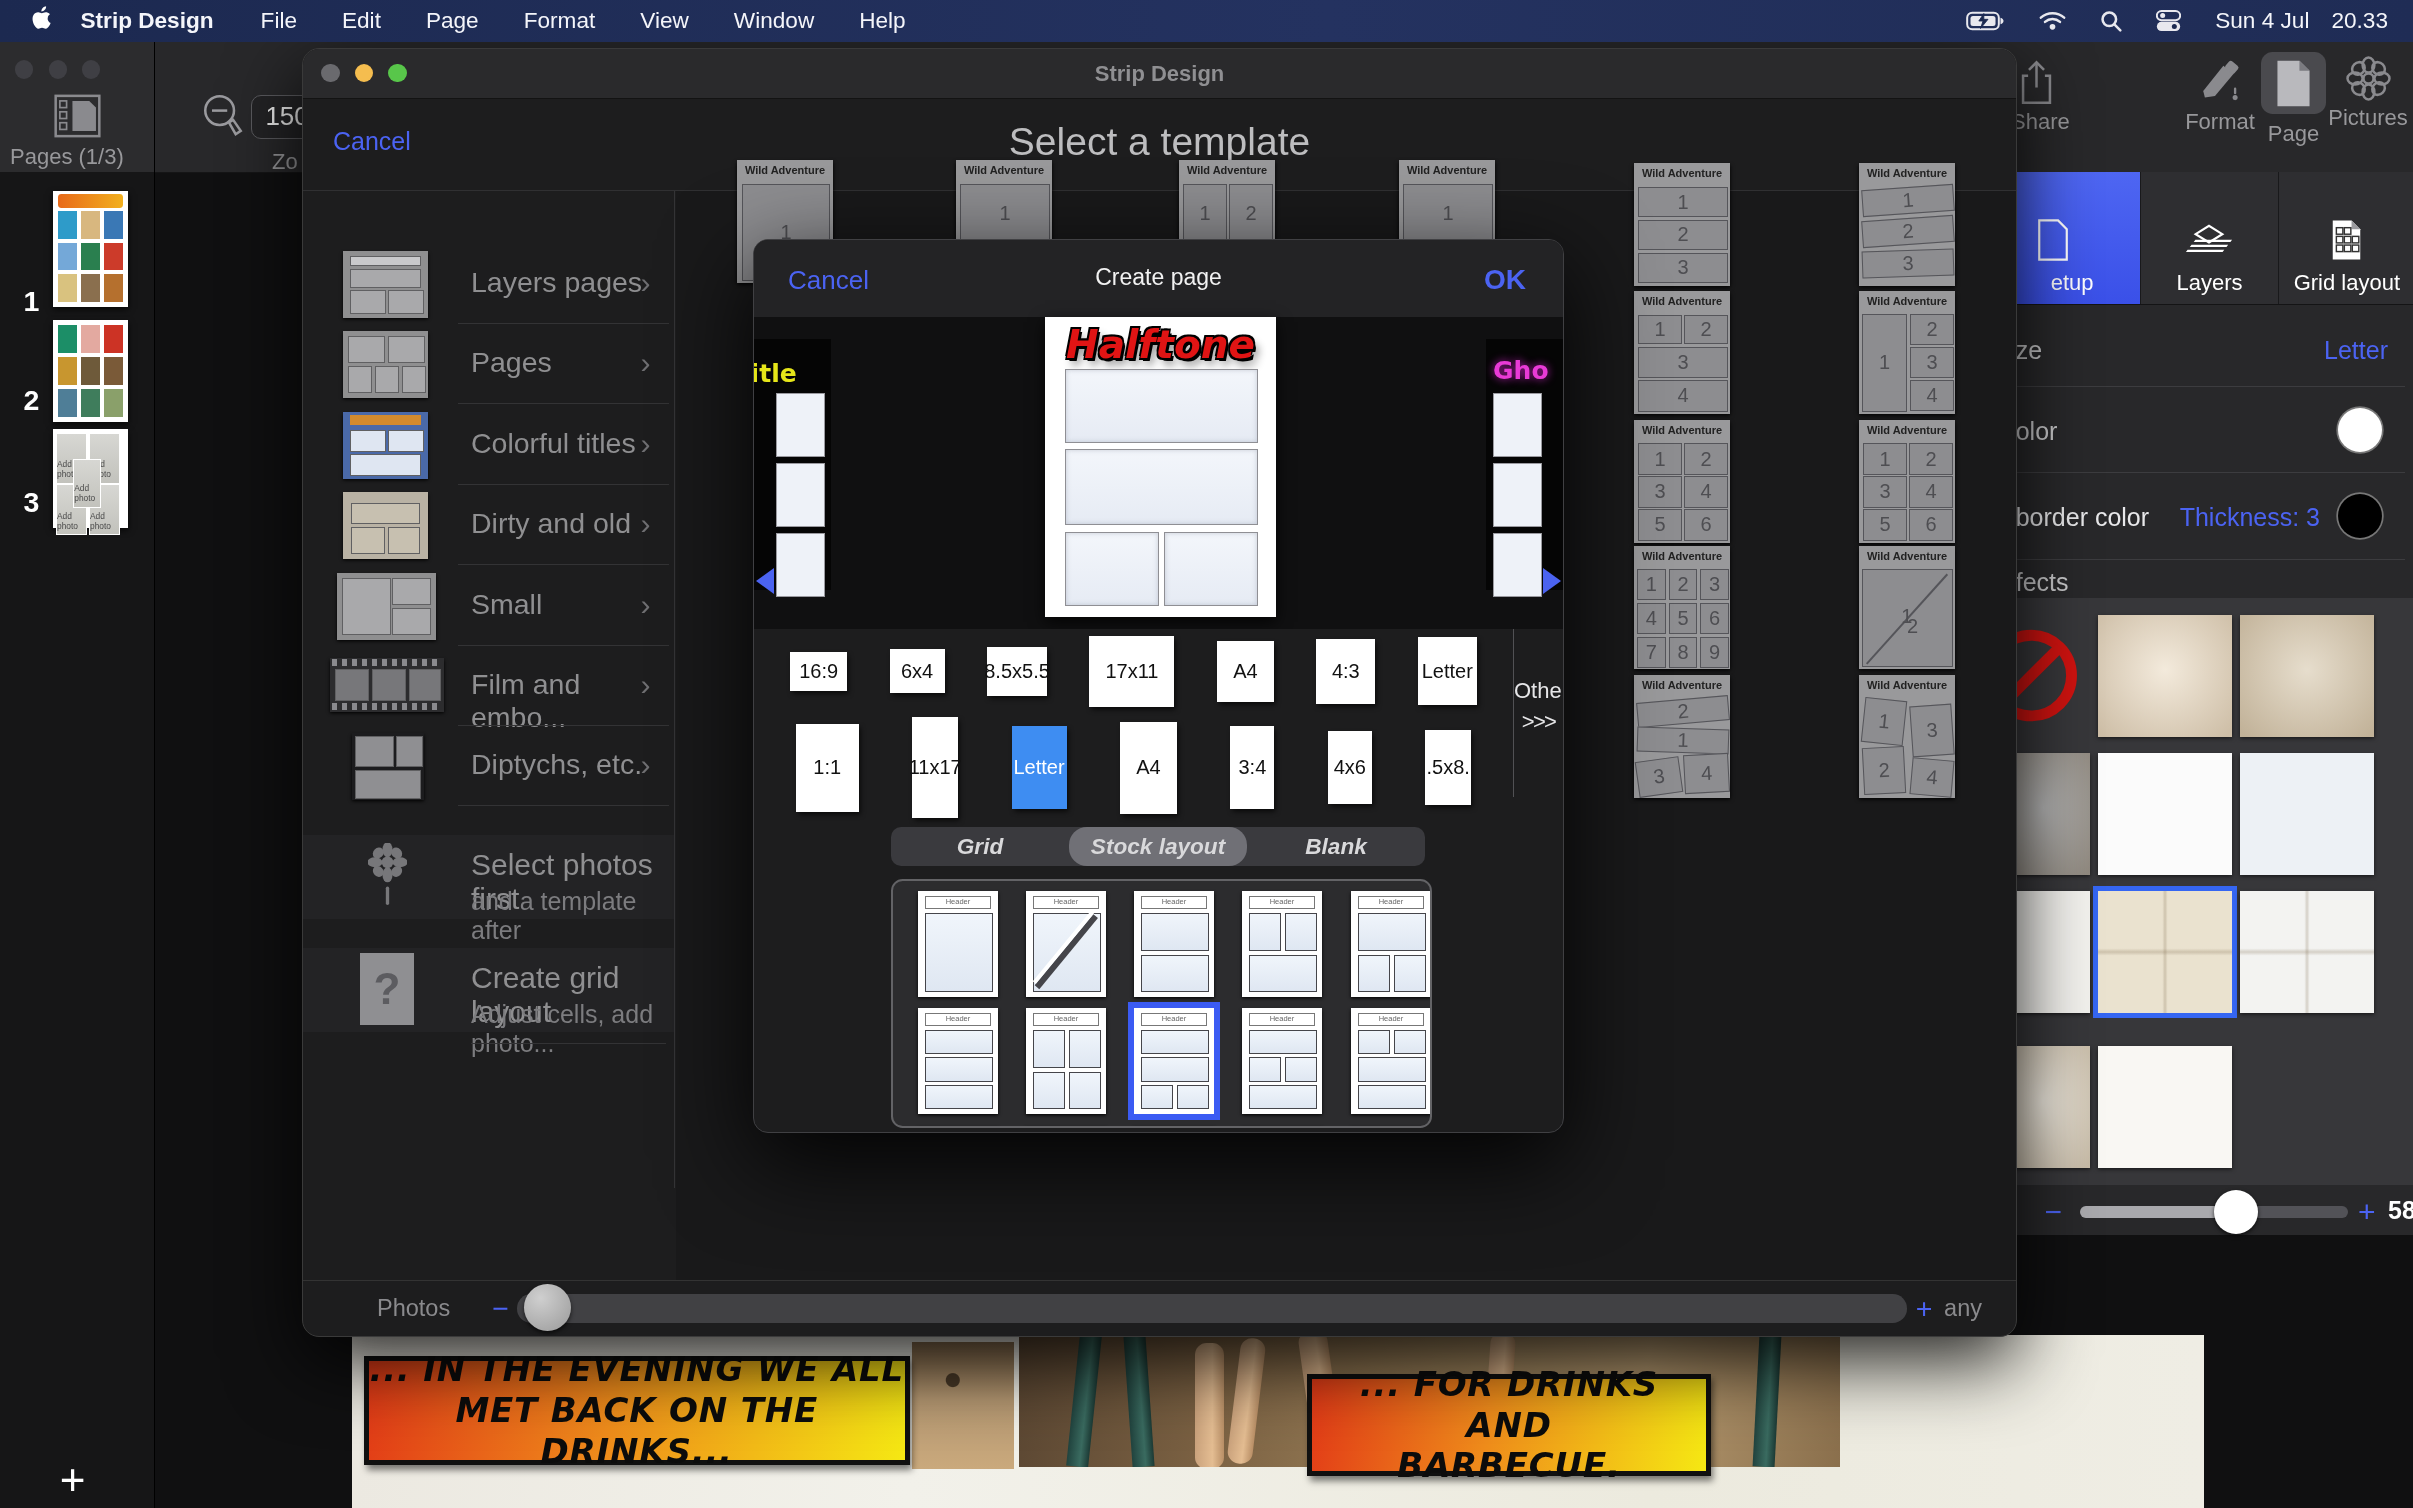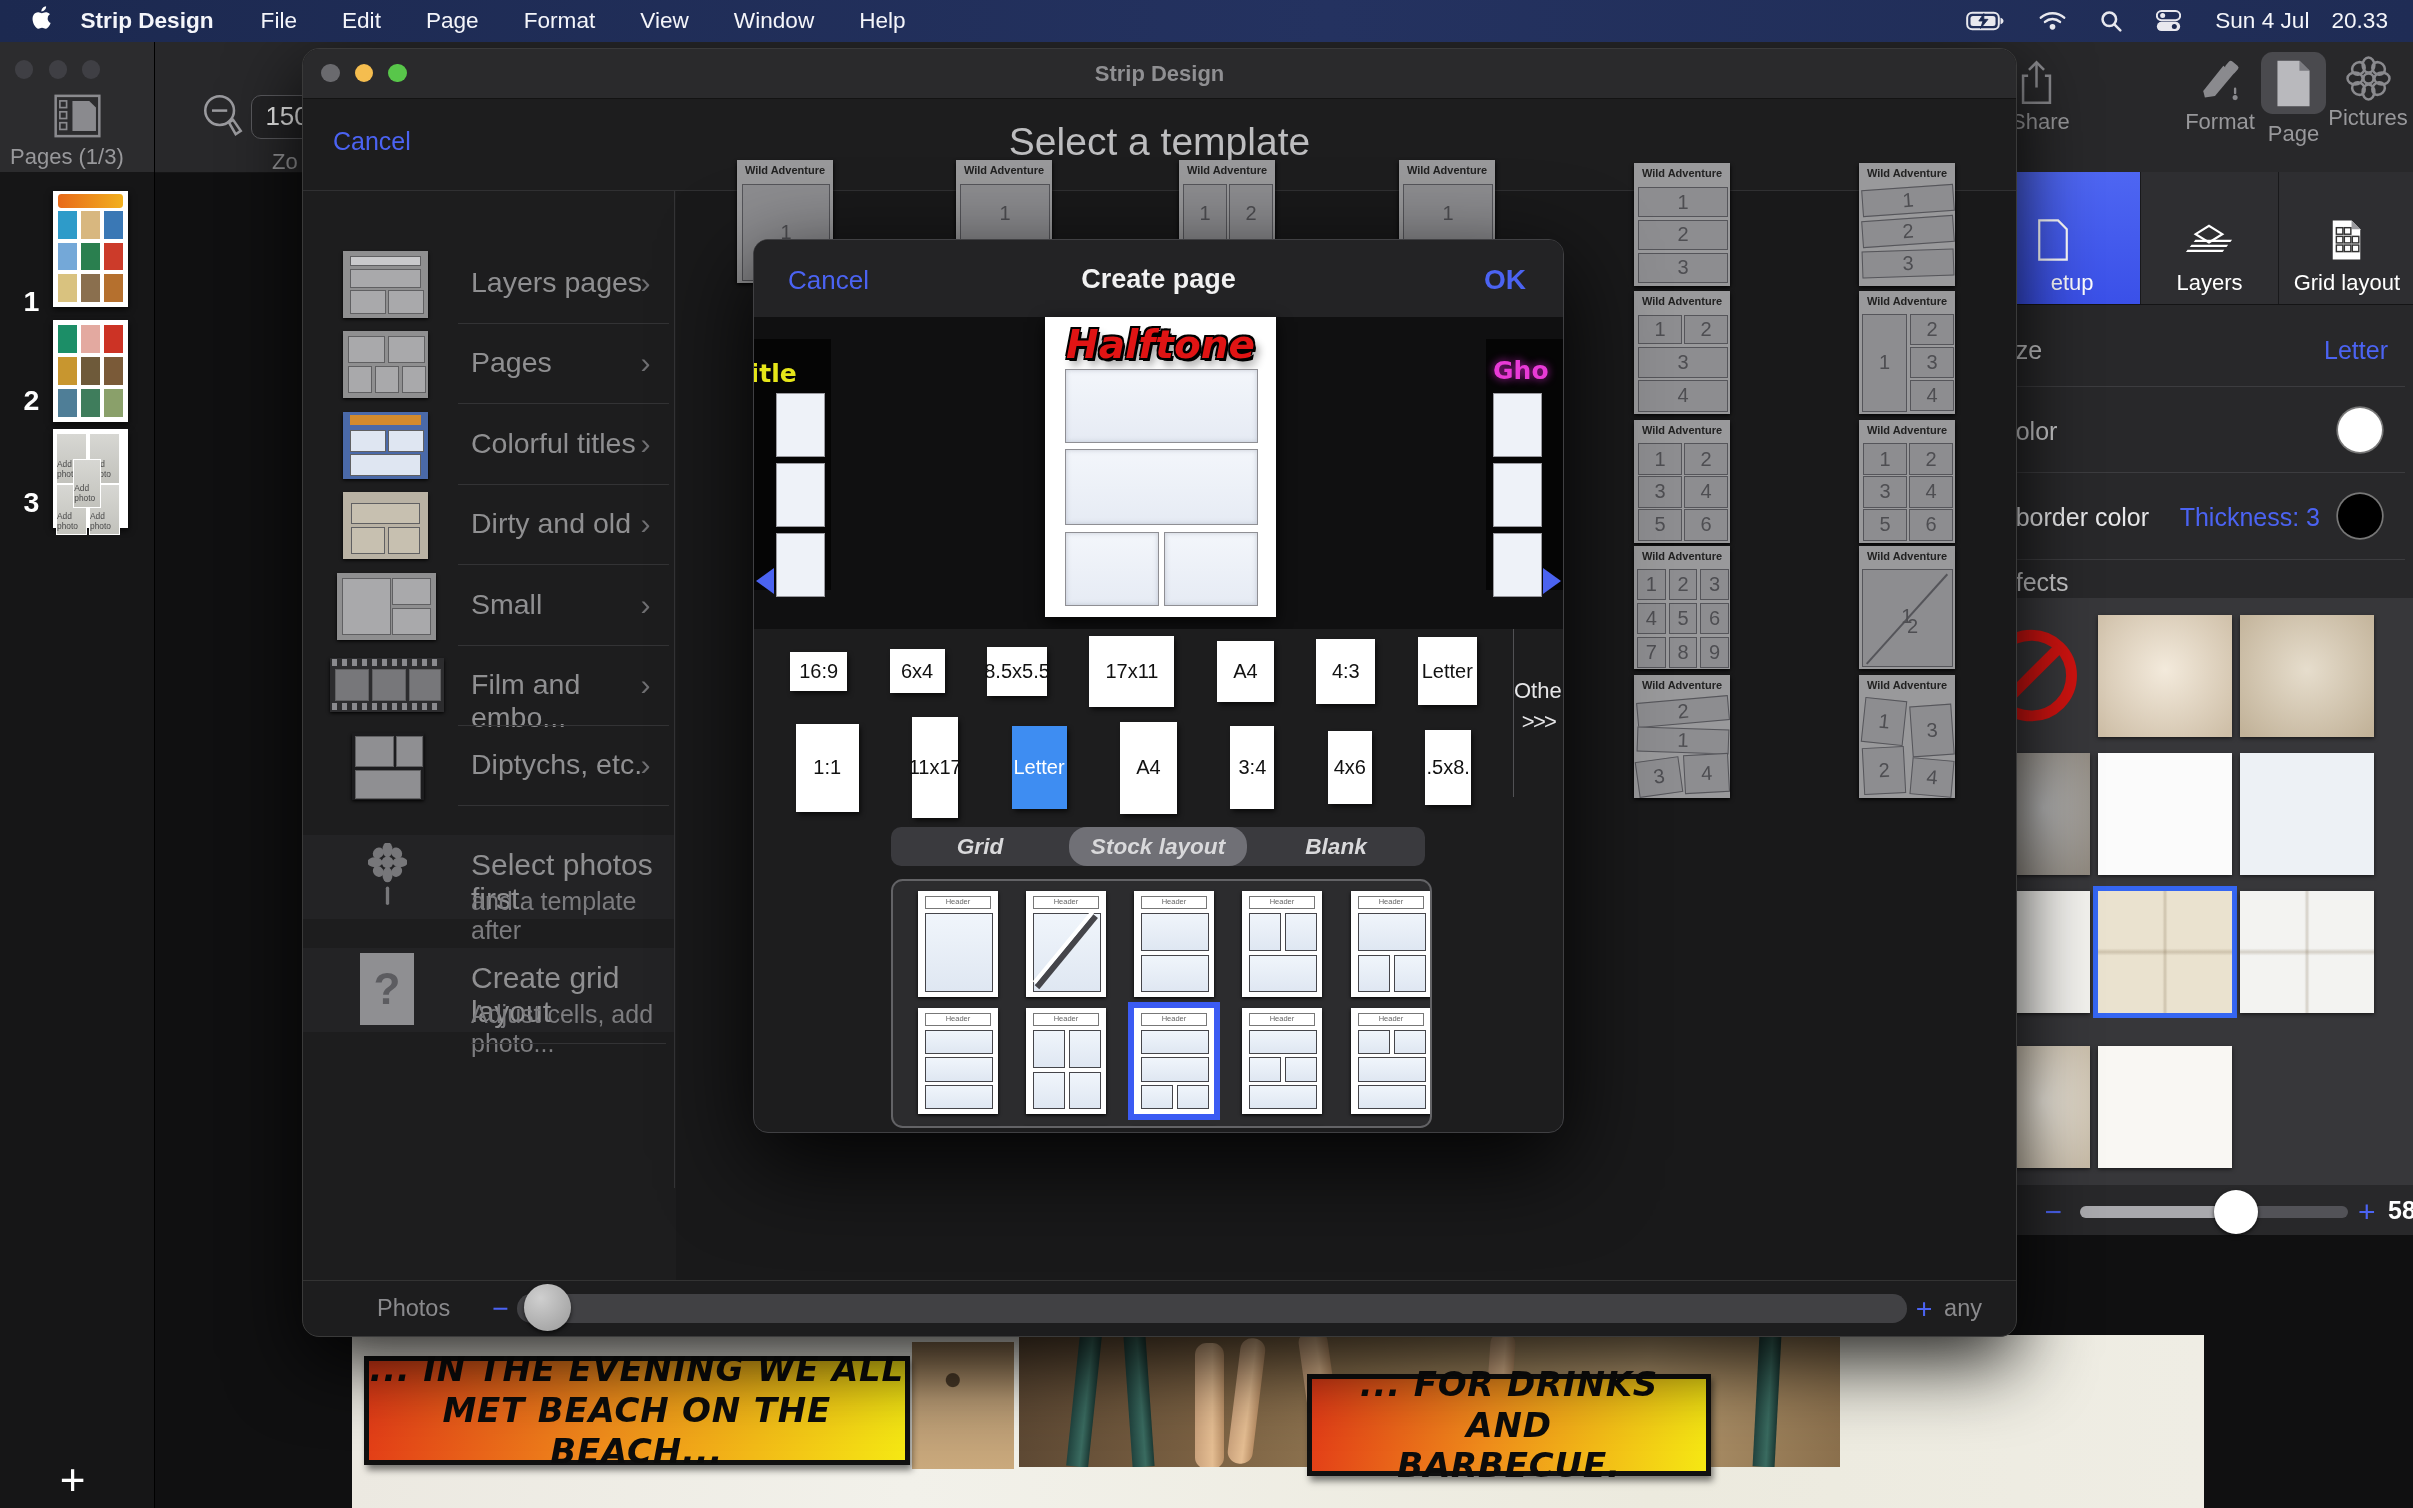--- a/index.html
+++ b/index.html
@@ -95,21 +95,21 @@
      display:flex;align-items:center;color:#8a8a8d;font-size:23.5px;}
   #photos-track{position:relative;flex:1;height:28.5px;background:#414144;border-radius:14.2px;margin:0 8.4px;}
   #photos-knob{position:absolute;left:6.7px;top:-10px;width:47px;height:47px;border-radius:50%;
      background:radial-gradient(circle at 35% 30%,#cfcfcf,#9a9a9a);box-shadow:0 2.5px 4.2px rgba(0,0,0,.6);}
 
   
   #cpwin{left:753px;top:239px;width:809px;height:892px;background:#1d1d1e;border-radius:15px;z-index:30;
      box-shadow:0 28.5px 92px rgba(0,0,0,.9);border:0.8px solid #404043;overflow:hidden;}
   #cp-head{position:absolute;left:0;top:0;width:100%;height:77px;background:#232325;border-bottom:1.7px solid #101010;}
   #cp-head .c{position:absolute;left:34px;top:25px;color:#4b63f2;font-size:26px;}
-  #cp-head .t{position:absolute;left:0;width:100%;text-align:center;top:23.5px;color:#f2f2f2;font-size:27px;font-weight:bold;}
+  #cp-head .t{position:absolute;left:0;width:100%;text-align:center;top:23.5px;color:#f2f2f2;font-size:23px;font-weight:normal;}
   #cp-head .ok{position:absolute;right:37px;top:23.5px;color:#4b63f2;font-size:28px;font-weight:bold;}
   #cp-carousel{position:absolute;left:0;top:77px;width:100%;height:312px;background:#101011;}
   .sidepage{position:absolute;top:22px;width:80px;height:251px;background:#050505;}
   .sidepage .fr{position:absolute;width:47px;height:62px;background:#eef2f8;border:1.7px solid #9a9aa0;}
   .cfr{position:absolute;background:linear-gradient(180deg,#f3f6fb,#e6ebf4);border:1.7px solid #8f8f94;box-shadow:inset 0 0 5px rgba(120,130,150,.35);}
   .arrow{position:absolute;width:0;height:0;border-top:13.4px solid transparent;border-bottom:13.4px solid transparent;}
   #cp-sizes{position:absolute;left:0;top:389px;width:758px;height:168px;background:#1d1d1e;}
   .sizebtn{background:#fff;color:#111;display:flex;align-items:center;justify-content:center;
      font-size:20px;box-shadow:1.7px 3.4px 5px rgba(0,0,0,.7);flex:none;}
   .sizebtn.sel{background:#3e8df2;color:#fff;}
@@ -246,21 +246,21 @@
       <div class="pole" style="left:54px;transform:rotate(6deg);"></div>
       <div class="pole" style="left:109px;transform:rotate(-4deg);"></div>
       <div class="leg" style="left:176px;top:8.4px;width:28.5px;height:126px;"></div>
       <div class="leg" style="left:215px;top:3.4px;width:25px;height:126px;transform:rotate(7deg);"></div>
       <div class="leg" style="left:285px;top:-5px;width:28.5px;height:101px;transform:rotate(-8deg);"></div>
       <div class="leg" style="left:469px;top:-3.4px;width:25px;height:92px;transform:rotate(4deg);"></div>
       <div class="pole" style="left:737px;transform:rotate(3deg);"></div>
     </div>
     <div class="caption abs" style="left:11.7px;top:21px;width:536px;height:99px;">
       <div>... IN THE EVENING WE ALL</div>
-      <div>MET BEACH ON THE BEACH...</div>
+      <div>MET BACK ON THE DRINKS...</div>
     </div>
     <div class="caption abs" style="left:955px;top:39px;width:394px;height:92px;">
       <div>... FOR DRINKS AND</div>
       <div>BARBECUE.</div>
     </div>
   </div>
 
   <div id="inspector" class="abs">
     <div id="insp-tabs">
       <div class="itab sel">

